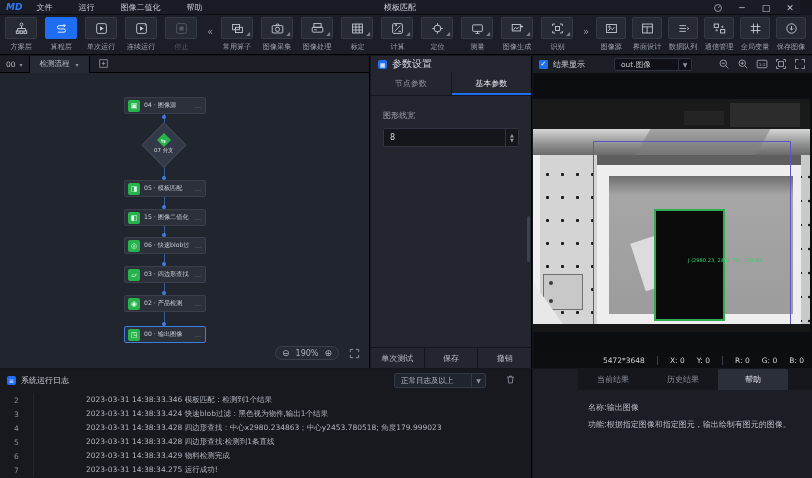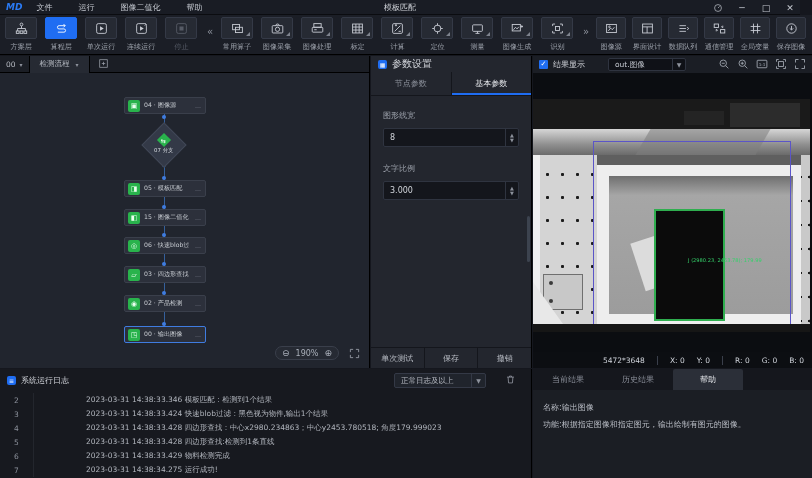--- a/index.html
+++ b/index.html
@@ -76,21 +76,21 @@
   .p-spin { width:13px; height:100%; border-left:1px solid #2f3440; display:flex; flex-direction:column; align-items:center; justify-content:center; color:#8d929c; font-size:5px; line-height:5px; }
   .p-footer { position:absolute; left:0; right:0; bottom:0; height:21px; border-top:1px solid #14161c; display:flex; }
   .p-fbtn { flex:1; display:flex; align-items:center; justify-content:center; font-size:8px; color:#b8bcc4; }
   .p-fbtn + .p-fbtn { border-left:1px solid #14161c; }
   .p-scroll { position:absolute; right:1px; top:160px; width:3px; height:46px; background:#3c434f; border-radius:2px; }
   
   .result-panel { position:absolute; left:533px; top:0; right:0; height:312px; background:#101217; }
   .r-head { height:17px; display:flex; align-items:center; padding:0 6px; gap:5px; background:#1b1e25; }
   .checkbox { width:9px; height:9px; background:#1f6df2; border-radius:1px; color:#fff; font-size:7px; line-height:9px; text-align:center; flex:none; }
   .r-title { font-size:8px; color:#d2d5db; }
-  .r-dd { margin-left:18px; width:78px; height:13px; background:#0f1117; border:1px solid #2f3440; border-radius:2px; display:flex; align-items:center; }
+  .r-dd { margin-left:24px; width:78px; height:13px; background:#0f1117; border:1px solid #2f3440; border-radius:2px; display:flex; align-items:center; }
   .r-dd-val { flex:1; font-size:7.5px; color:#c6cad2; padding-left:6px; }
   .r-dd-caret { width:13px; height:100%; border-left:1px solid #2f3440; display:flex; align-items:center; justify-content:center; color:#8d929c; font-size:6px; }
   .r-icons { margin-left:auto; display:flex; gap:7px; }
   .r-icons .ribtn svg { width:12px; height:12px; stroke:#aab0ba; fill:none; stroke-width:1.1; }
   .viewer { position:absolute; left:0; top:17px; right:0; bottom:16px; background:#0b0d11; overflow:hidden; }
   .photo { position:absolute; left:0; top:26px; width:277px; height:233px; background:#141414; overflow:hidden; }
   .ph-top { position:absolute; left:0; top:0; right:0; height:30px; background:#1a1a1a; }
   .ph-top .m1 { position:absolute; right:10px; top:4px; width:70px; height:24px; background:#2c2c2c; }
   .ph-beam { position:absolute; left:0; top:30px; right:0; height:26px; background:linear-gradient(#d6d6d6,#8f8f8f 60%,#6b6b6b); }
   .ph-beam .shadow { position:absolute; left:110px; top:0; width:120px; height:100%; background:#7d7d7d; transform:skewX(-30deg); opacity:.55; }
@@ -119,21 +119,21 @@
   .log-title { font-size:8px; color:#d2d5db; }
   .log-filter { margin-left:auto; width:92px; height:15px; background:#20242c; border:1px solid #343946; border-radius:2px; display:flex; align-items:center; }
   .log-filter-val { flex:1; font-size:7.5px; color:#b8bcc4; padding-left:6px; white-space:nowrap; }
   .log-filter-caret { width:14px; height:100%; border-left:1px solid #343946; display:flex; align-items:center; justify-content:center; color:#8d929c; font-size:6px; }
   .log-trash { margin:0 8px 0 14px; }
   .log-trash svg { width:11px; height:11px; stroke:#9ba0aa; fill:none; stroke-width:1.1; }
   .log-rows { position:absolute; left:0; top:24px; right:0; bottom:0; overflow:hidden; }
   .log-row { height:14px; display:flex; align-items:center; font-size:7.5px; color:#b2b6be; }
   .log-row .lno { width:34px; text-align:center; color:#8d929c; flex:none; border-right:1px solid #23262d; height:100%; display:flex; align-items:center; justify-content:center; }
   .log-row .ltext { padding-left:52px; white-space:nowrap; }
-  .help-panel { position:absolute; left:533px; top:0; right:0; bottom:0; background:#1b1e24; }
+  .help-panel { position:absolute; left:533px; top:0; right:0; bottom:0; background:#1b1e24;padding-left:45px; }
   .r-tabs { display:flex; height:21px; background:#15171d; }
   .r-tab { width:70px; display:flex; align-items:center; justify-content:center; font-size:8px; color:#8d929c; }
   .r-tab.active { background:#2b2f38; color:#e4e6ea; border-radius:2px 2px 0 0; }
   .help-body { padding:9px 10px; font-size:8px; color:#b8bcc4; line-height:17px; }
 </style>
 </head>
 <body>
 
 <div class="app">
 
@@ -449,30 +449,20 @@
       </div>
       <div class="p-tabs" id="p-tabs">
           <div class="p-tab ">节点参数</div>
           <div class="p-tab active">基本参数</div>
         </div>
       <div class="p-body" id="p-body">
           <div class="p-field">
      <div class="p-label">图形线宽</div>
      <div class="p-inputrow">
        <span class="p-input">8</span>
-       <span class="p-spin">
-                <span>▲</span>
-                <span>▼</span>
-              </span>
-     </div>
-   </div>
-          <div class="p-field">
-     <div class="p-label">文字比例</div>
-     <div class="p-inputrow">
-       <span class="p-input">3.000</span>
        <span class="p-spin">
                 <span>▲</span>
                 <span>▼</span>
               </span>
      </div>
    </div>
         </div>
       <div class="p-scroll"></div>
       <div class="p-footer" id="p-footer">
           <div class="p-fbtn">单次测试</div>

